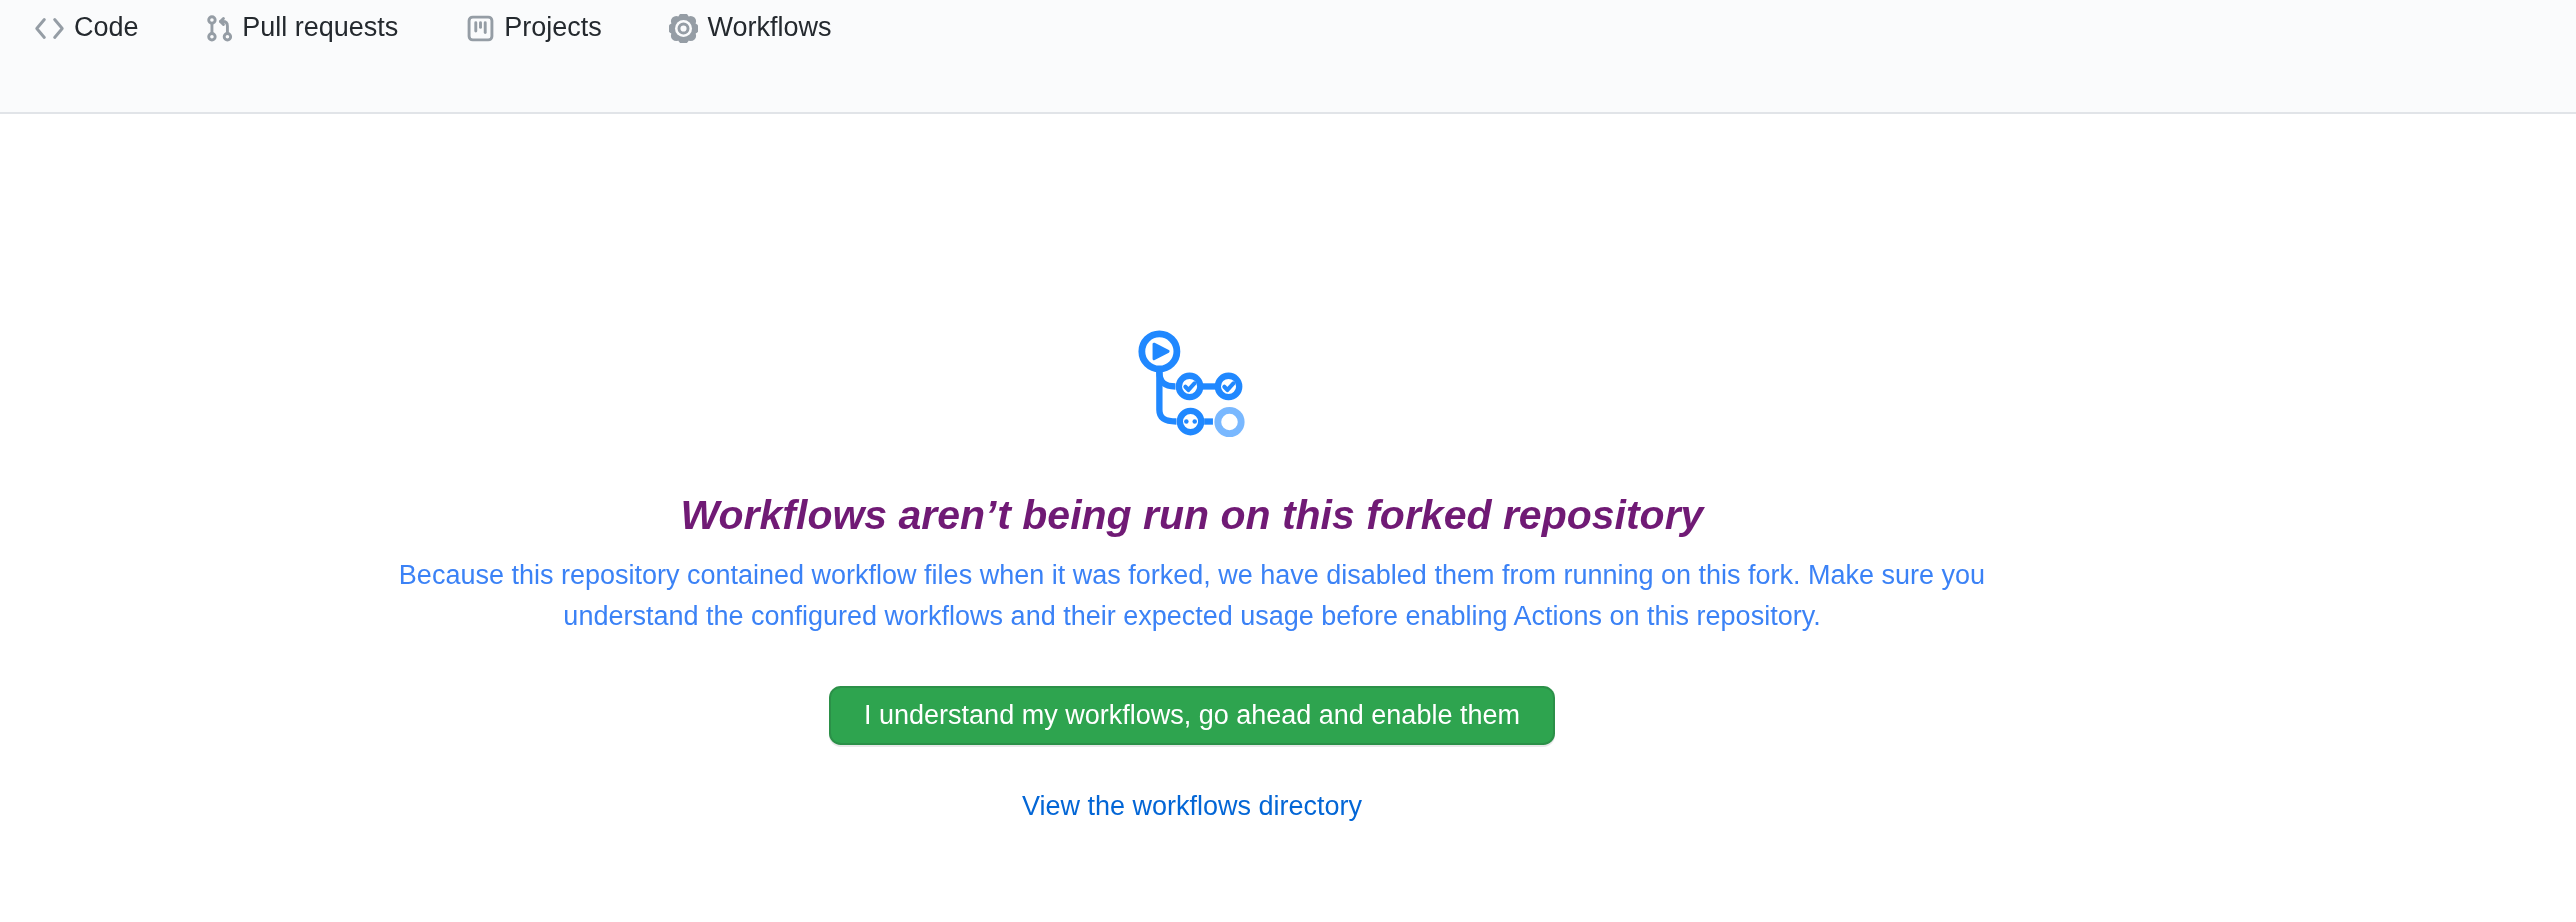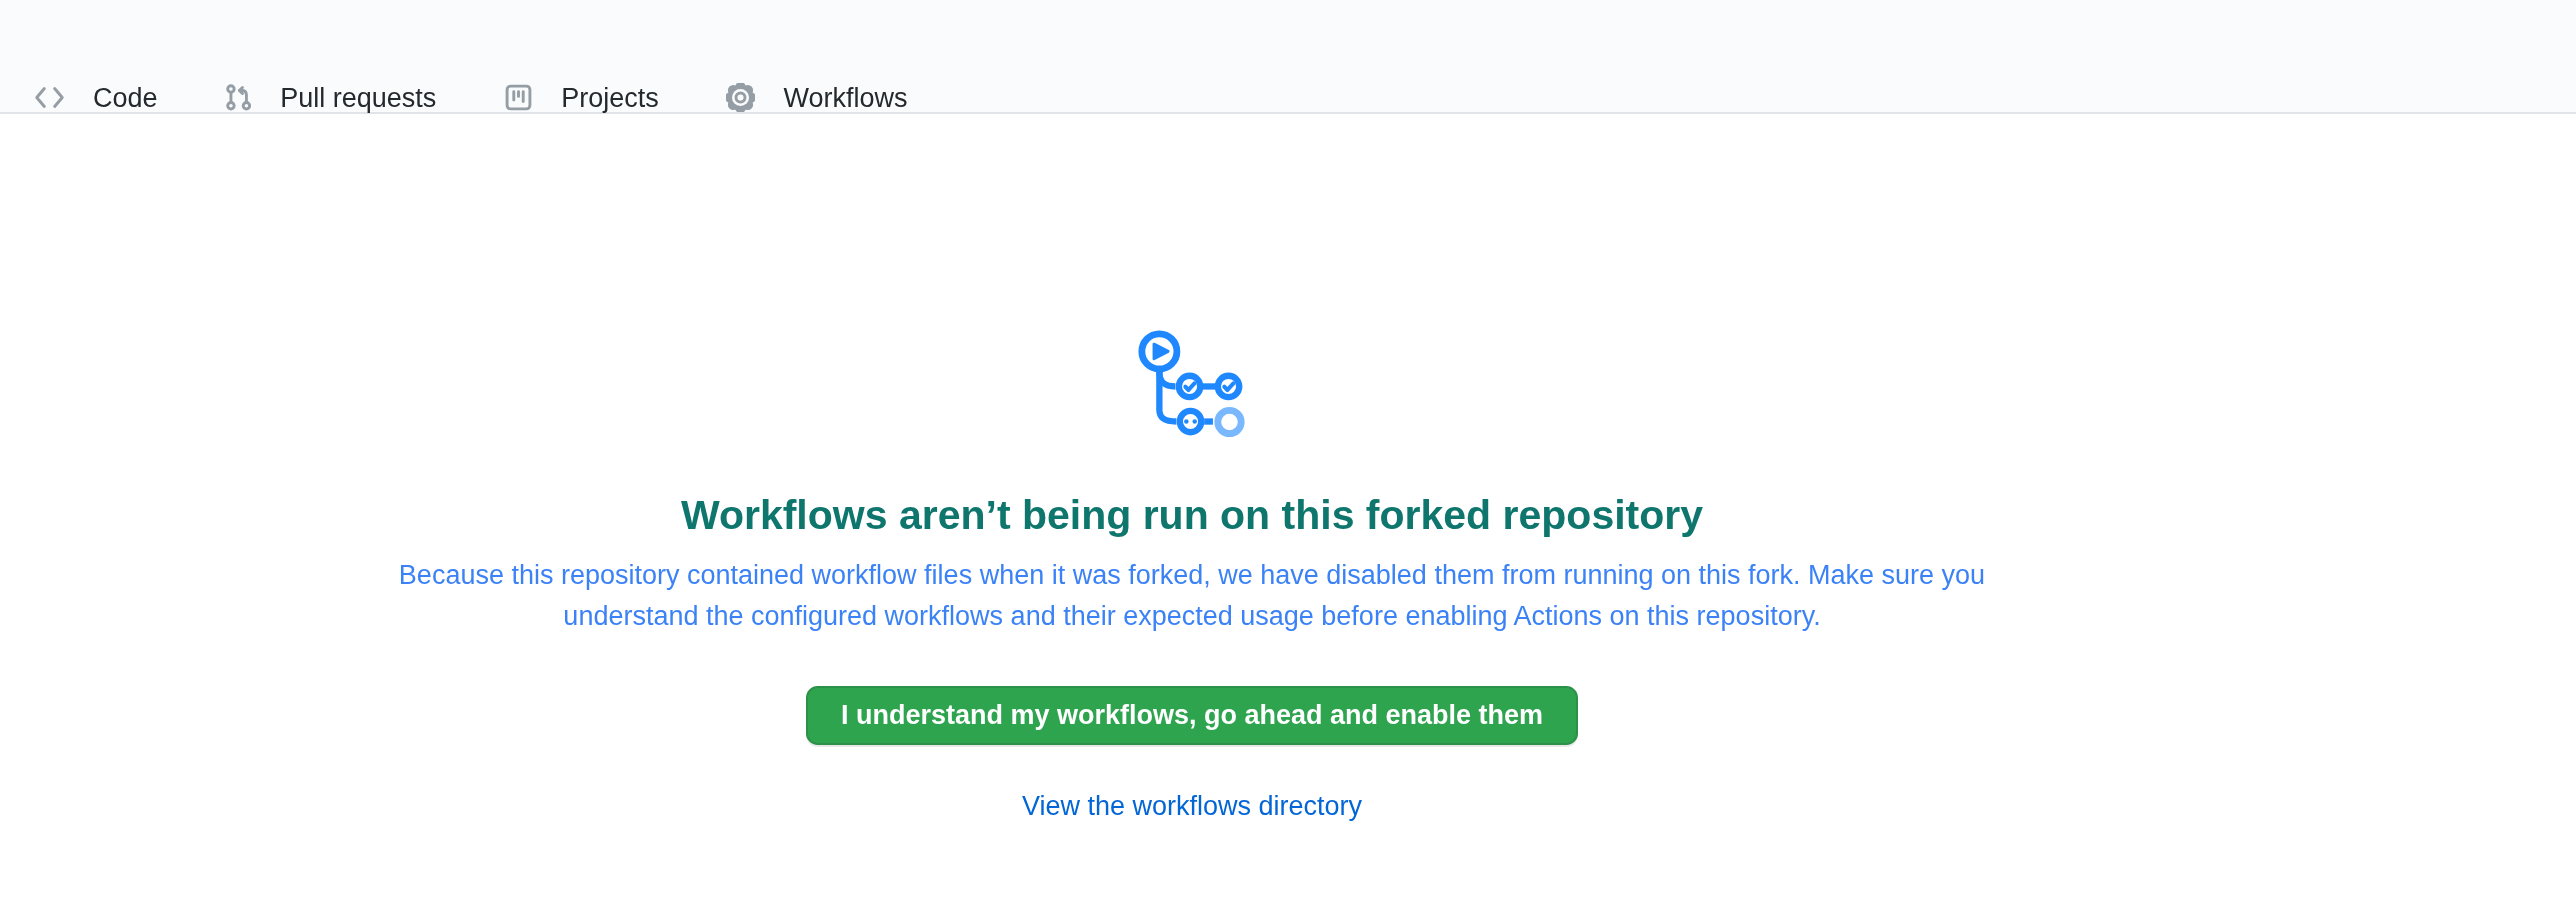--- a/index.html
+++ b/index.html
@@ -17,22 +17,22 @@
     background: #fafbfc;
     border-bottom: 2px solid #e1e4e8;
     height: 114px;
     display: flex;
     align-items: center;
     padding: 13.7px 0 0 4.9px;
   }
   .tab {
     position: relative;
     display: flex;
-    align-items: flex-end;
-    gap: 28px;
+    align-items: flex-start;
+    gap: 9px;
     padding: 0 29px;
     margin-right: 9.8px;
     height: 100%;
     font-size: 27px;
     line-height: 1;
     color: #24292e;
     cursor: pointer;
     white-space: nowrap;
   }
   .tab .ticon { display: flex; align-items: center; }
@@ -52,36 +52,37 @@
     width: 2384px;
     text-align: center;
     padding-top: 215px;
   }
   .wf-icon { display: inline-block; }
   .bs-heading {
     margin: 45px 0 0 0;
     font-size: 41px;
     line-height: 51px;
     font-weight: bold;
-    color: #0f766e;
+    color: #701a75;
+    font-style: italic;
   }
   .bs-desc {
     width: 1603px;
     margin: 13.7px auto 0 auto;
     font-size: 27px;
     line-height: 41px;
     color: #3b82f6;
   }
   .bs-button {
     margin-top: 49px;
     height: 59px;
     padding: 0 33px;
     font-family: "Liberation Sans", sans-serif;
     font-size: 27px;
-    font-weight: bold;
+    font-weight: normal;
     color: #ffffff;
     background: #2ea44f;
     border: 2px solid rgba(27,31,35,0.15);
     border-radius: 11.7px;
     box-shadow: 0 2px 0 rgba(27,31,35,0.1);
     cursor: pointer;
   }
   .bs-link-row { margin-top: 46px; }
   .bs-link {
     font-size: 27px;

